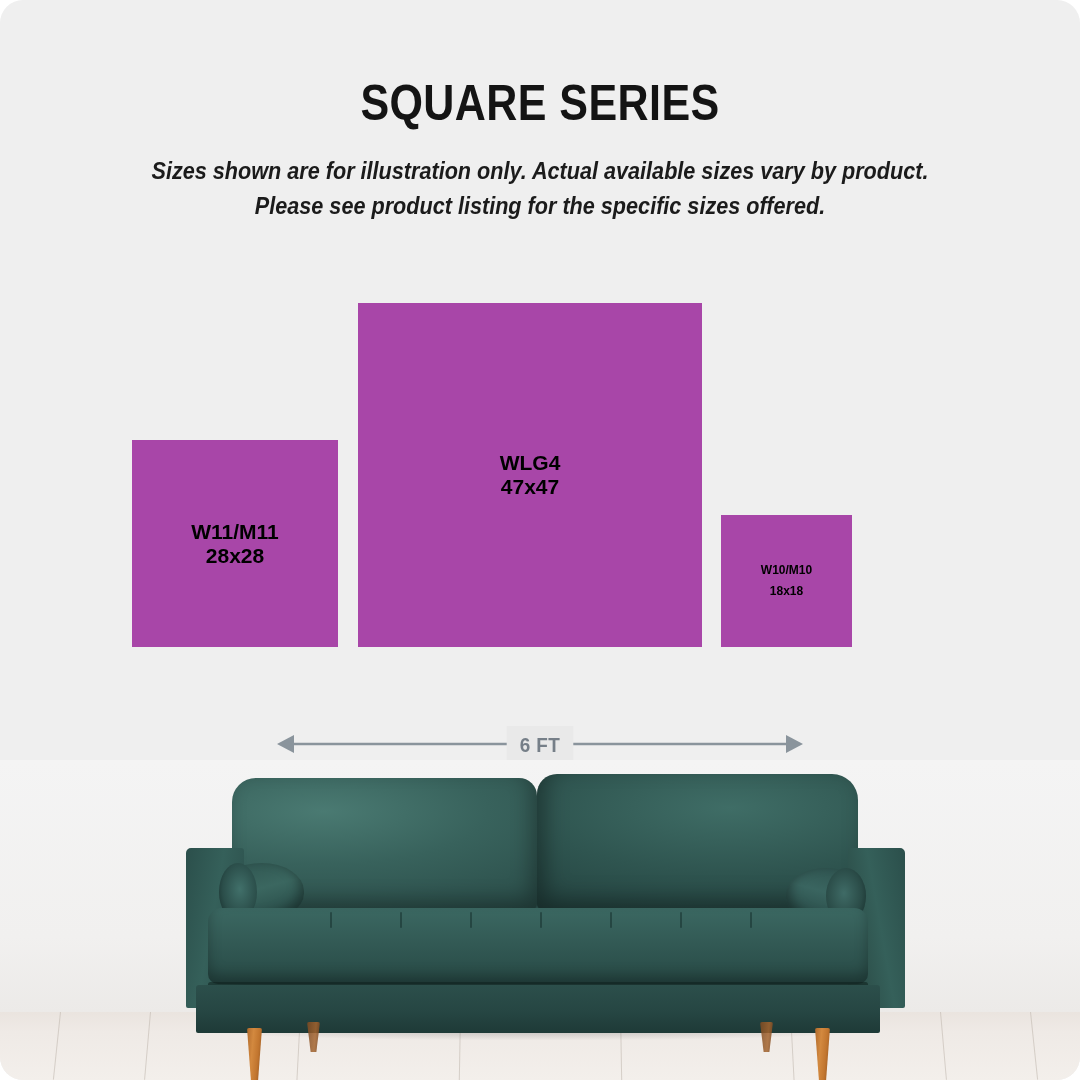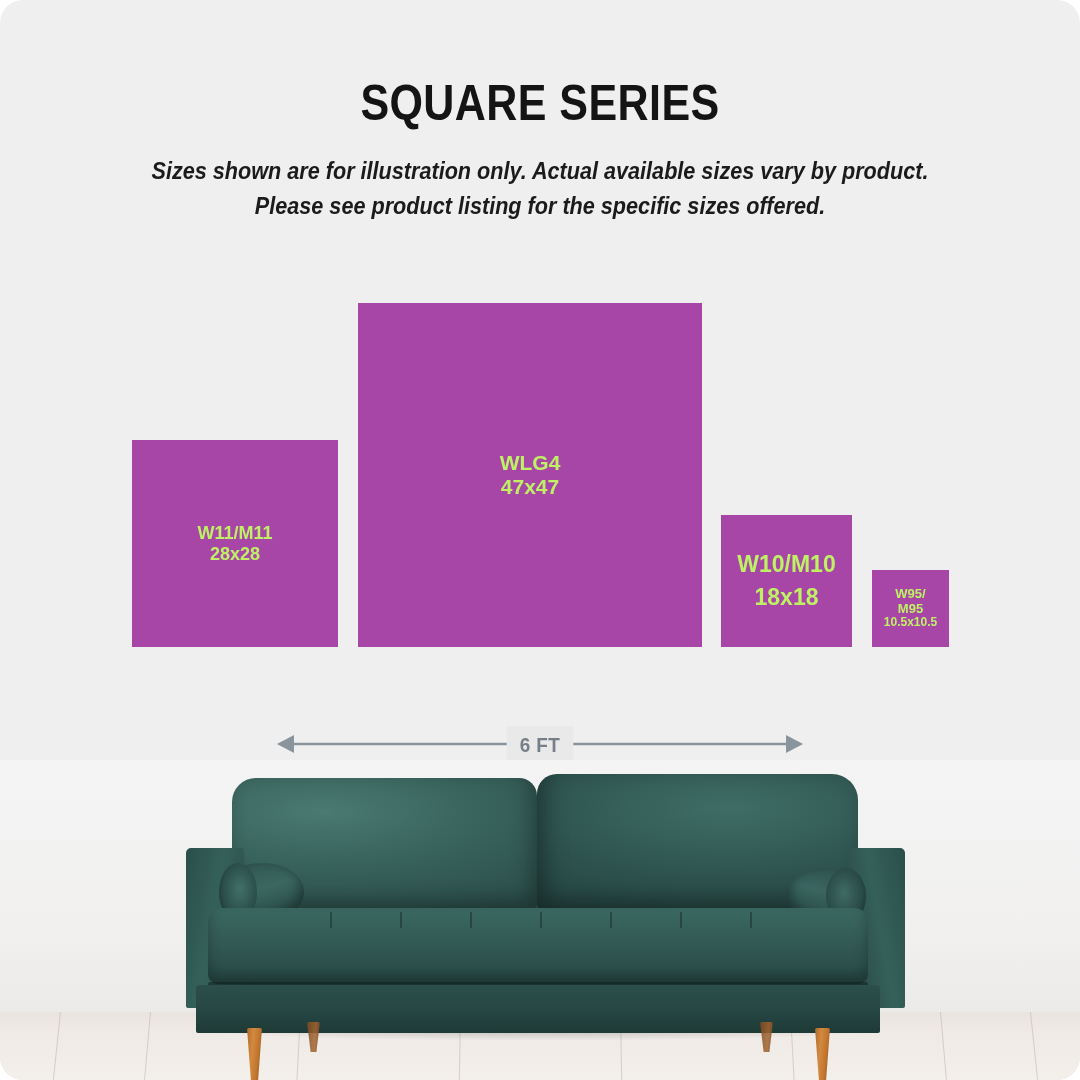--- a/index.html
+++ b/index.html
@@ -56,33 +56,33 @@
   .subtitle div { white-space: nowrap; }
 
   
   .sq {
     position: absolute;
     background: #a846a8;
     display: flex;
     flex-direction: column;
     align-items: center;
     justify-content: center;
-    color: #bef264;
+    color: #000000;
     font-family: "Liberation Sans", sans-serif;
     font-weight: bold;
     text-align: center;
     box-sizing: border-box;
     line-height: 1.12;
   }
   .sq .code  { display: block; }
   .sq .dims  { display: block; }
 
   #sq-wlg4      { left: 358px; top: 303px;  width: 344px; height: 344px; font-size: 21px; }
-  #sq-w11       { left: 132px; top: 440px;  width: 206px; height: 207px; font-size: 18px; }
-  #sq-w10       { left: 721px; top: 515px;  width: 131px; height: 132px; font-size: 23px; gap: 7px; }
+  #sq-w11       { left: 132px; top: 440px;  width: 206px; height: 207px; font-size: 21px; }
+  #sq-w10       { left: 721px; top: 515px;  width: 131px; height: 132px; font-size: 12px; gap: 7px; }
   #sq-w95       { left: 872px; top: 570px;  width: 77px;  height: 77px;  font-size: 13px; }
   #sq-w95 .dims { font-size: 12px; }
 
   
   #dim-line {
     position: absolute;
     left: 270px;
     top: 722px;
     width: 540px;
     height: 46px;
@@ -253,25 +253,20 @@
   <div class="sq" id="sq-w11">
     <span class="code">W11/M11</span>
     <span class="dims">28x28</span>
   </div>
 
   <div class="sq" id="sq-w10">
     <span class="code">W10/M10</span>
     <span class="dims">18x18</span>
   </div>
 
-  <div class="sq" id="sq-w95">
-    <span class="code">W95/</span>
-    <span class="code">M95</span>
-    <span class="dims">10.5x10.5</span>
-  </div>
 
   <svg id="dim-line" viewBox="0 0 540 46">
     <line x1="14" y1="22" x2="526" y2="22" stroke="#8a949c" stroke-width="2.4"></line>
     <polygon points="7,22 24,13 24,31" fill="#8a949c"></polygon>
     <polygon points="533,22 516,13 516,31" fill="#8a949c"></polygon>
   </svg>
   <div id="dim-label">6 FT</div>
 
   <div id="scene">
     <div id="wall"></div>

